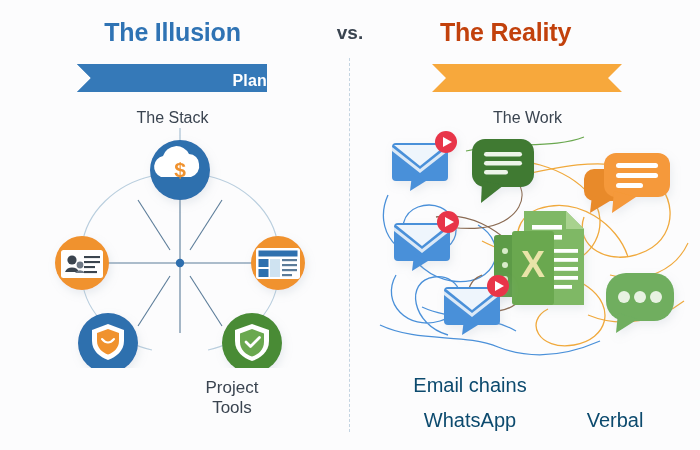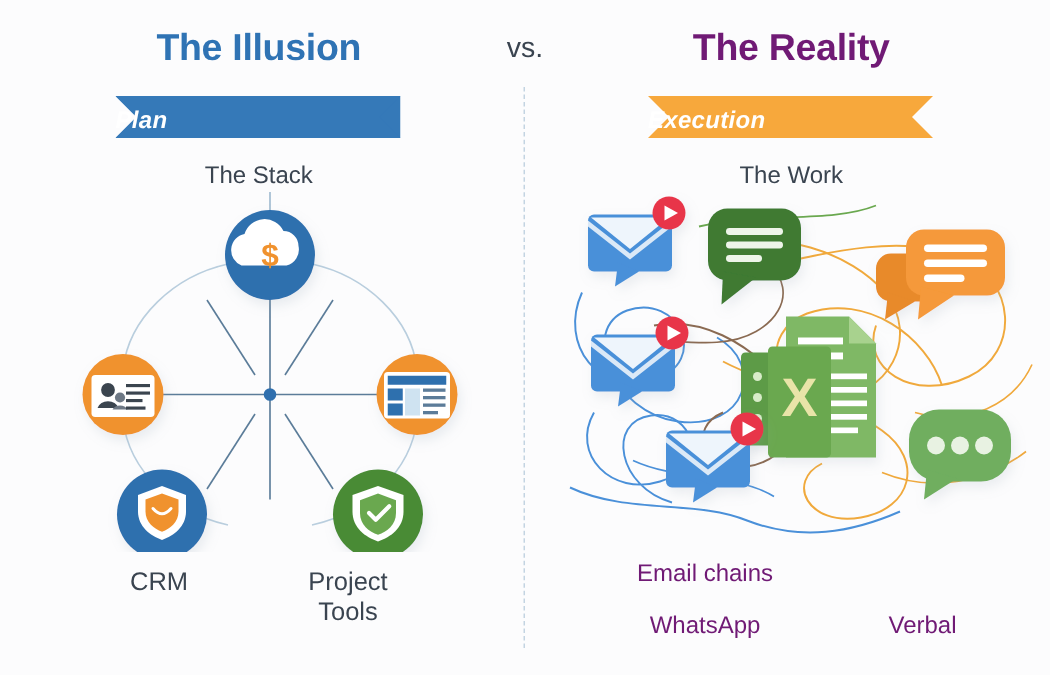--- a/index.html
+++ b/index.html
@@ -27,42 +27,41 @@
     font-weight: bold;
     letter-spacing: -0.2px;
     text-align: center;
     white-space: nowrap;
   }
   #title-illusion {
     left: 30px; top: 18px; width: 285px;
     color: #2f73b4;
   }
   #title-reality {
-    left: 385px; top: 18px; width: 285px;
-    color: #701a75;
+    left: 363px; top: 18px; width: 285px;
+    color: #c2410c;
   }
   #vs-label {
     position: absolute;
     left: 315px; top: 22px;
     width: 70px;
     text-align: center;
     font-size: 19px;
-    font-weight: normal;
+    font-weight: bold;
     color: #3a4450;
   }
 
   
   .ribbon {
     position: absolute;
     height: 33px;
     top: 64px;
     display: flex;
     align-items: center;
-    justify-content: flex-start;
-    font-style: italic;
+    justify-content: flex-end;
   }
   .ribbon .rib-bg {
     position: absolute;
     left: 0; top: 0; right: 0; bottom: 0;
   }
   .ribbon .rib-text {
     position: relative;
     z-index: 2;
     color: #ffffff;
     font-size: 16px;
@@ -107,22 +106,22 @@
     color: #3a4450;
     text-align: center;
     line-height: 1.15;
   }
   #label-crm   { left: 46px;  top: 378px; width: 120px; }
   #label-ptools{ left: 172px; top: 378px; width: 120px; }
 
   
   .chaos-label {
     position: absolute;
-    font-size: 16px;
-    color: #701a75;
+    font-size: 20px;
+    color: #0c4a6e;
     text-align: center;
     white-space: nowrap;
   }
   #chaos-email  { left: 390px; top: 374px; width: 160px; }
   #chaos-excel  { left: 540px; top: 374px; width: 150px; }
   #chaos-wa     { left: 390px; top: 409px; width: 160px; }
   #chaos-verbal { left: 540px; top: 409px; width: 150px; }
 </style>
 </head>
 <body>
@@ -138,21 +137,20 @@
       <path d="M0,0 L190,0 L190,28 L0,28 L14,14 Z" fill="#3579b8"></path>
       <path d="M0,0 L190,0 L176,14 L190,28 L0,28 L14,14 Z" fill="#3579b8"></path>
     </svg>
     <span class="rib-text">Plan</span>
   </div>
 
   <div class="ribbon" id="ribbon-exec">
     <svg class="rib-bg" viewBox="0 0 190 28" preserveAspectRatio="none">
       <path d="M0,0 L190,0 L176,14 L190,28 L0,28 L14,14 Z" fill="#f7a83c"></path>
     </svg>
-    <span class="rib-text">Execution</span>
   </div>
 
   <div class="sub-caption" id="cap-work">The Work</div>
   <div class="sub-caption" id="cap-stack">The Stack</div>
 
   <div id="divider"></div>
 
   <svg id="diagram-left" viewBox="0 0 300 240">
     <defs>
       <filter id="softshadow" x="-40%" y="-40%" width="180%" height="180%">
@@ -230,21 +228,20 @@
     <g filter="url(#softshadow)">
       <circle cx="232" cy="215" r="30" fill="#4a8b36"></circle>
       <g>
         <path d="M232,196 l17,6 v11 c0,11 -8.5,17 -17,20 c-8.5,-3 -17,-9 -17,-20 v-11 Z" fill="#ffffff"></path>
         <path d="M232,201 l12,4.5 v8.5 c0,8 -6,12.5 -12,14.5 c-6,-2 -12,-6.5 -12,-14.5 v-8.5 Z" fill="#6aa84f"></path>
         <path d="M226,214 l4.5,4.5 l9,-9" stroke="#ffffff" stroke-width="2.8" fill="none" stroke-linecap="round" stroke-linejoin="round"></path>
       </g>
     </g>
   </svg>
 
-  <div class="node-label" id="label-crm">CRM</div>
   <div class="node-label" id="label-ptools">
     <span style="white-space:pre-line">Project
 Tools</span>
   </div>
 
   <svg id="diagram-right" viewBox="0 0 315 245">
     <defs>
       <filter id="chaosShadow" x="-40%" y="-40%" width="180%" height="180%">
         <feDropShadow dx="2" dy="4" stdDeviation="4" flood-color="#9aa7b5" flood-opacity="0.18"></feDropShadow>
       </filter>

